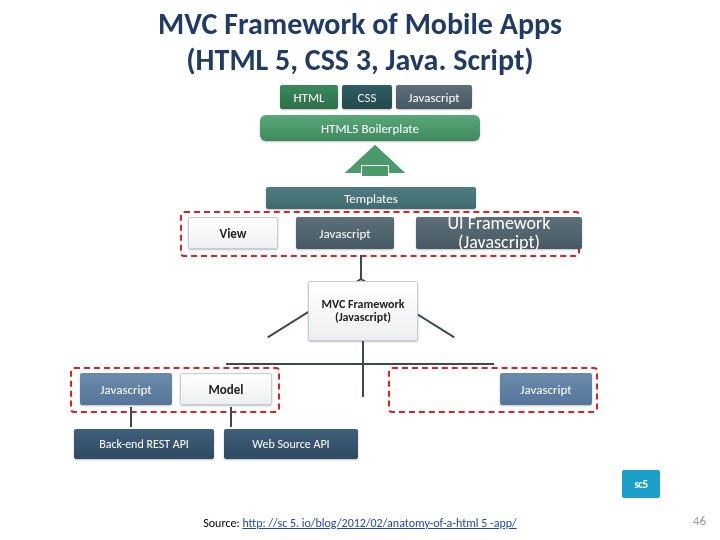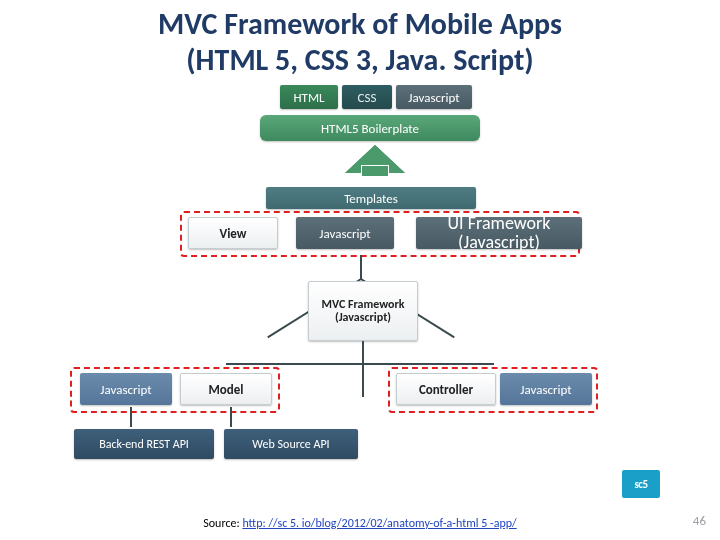--- a/index.html
+++ b/index.html
@@ -142,21 +142,20 @@
 
   <div class="conn" style="left:282px; top:256px; height:56px;"></div>
 
   <div class="dashed-red" style="left:-10px; top:282px; width:210px; height:46px;"></div>
 
   <div class="dashed-red" style="left:308px; top:282px; width:210px; height:46px;"></div>
 
   <div class="box blue1" style="left:0px; top:288px; width:92px; height:32px;">Javascript</div>
   <div class="box white" style="left:100px; top:288px; width:92px; height:32px;">Model</div>
 
-  <div class="box white" style="left:316px; top:288px; width:100px; height:32px;">Controller</div>
   <div class="box blue1" style="left:420px; top:288px; width:92px; height:32px;">Javascript</div>
 
   <div style="position:absolute; left:146px; top:278px; width:268px; height:2px; background:#3a4a4f;"></div>
 
   <div class="conn" style="left:50px; top:322px; height:20px;"></div>
   <div class="conn" style="left:150px; top:322px; height:20px;"></div>
 
   <div class="box blue2" style="left:-6px; top:344px; width:140px; height:30px; font-size:12px;">Back-end REST API</div>
   <div class="box blue2" style="left:144px; top:344px; width:134px; height:30px; font-size:12px;">Web Source API</div>
 

